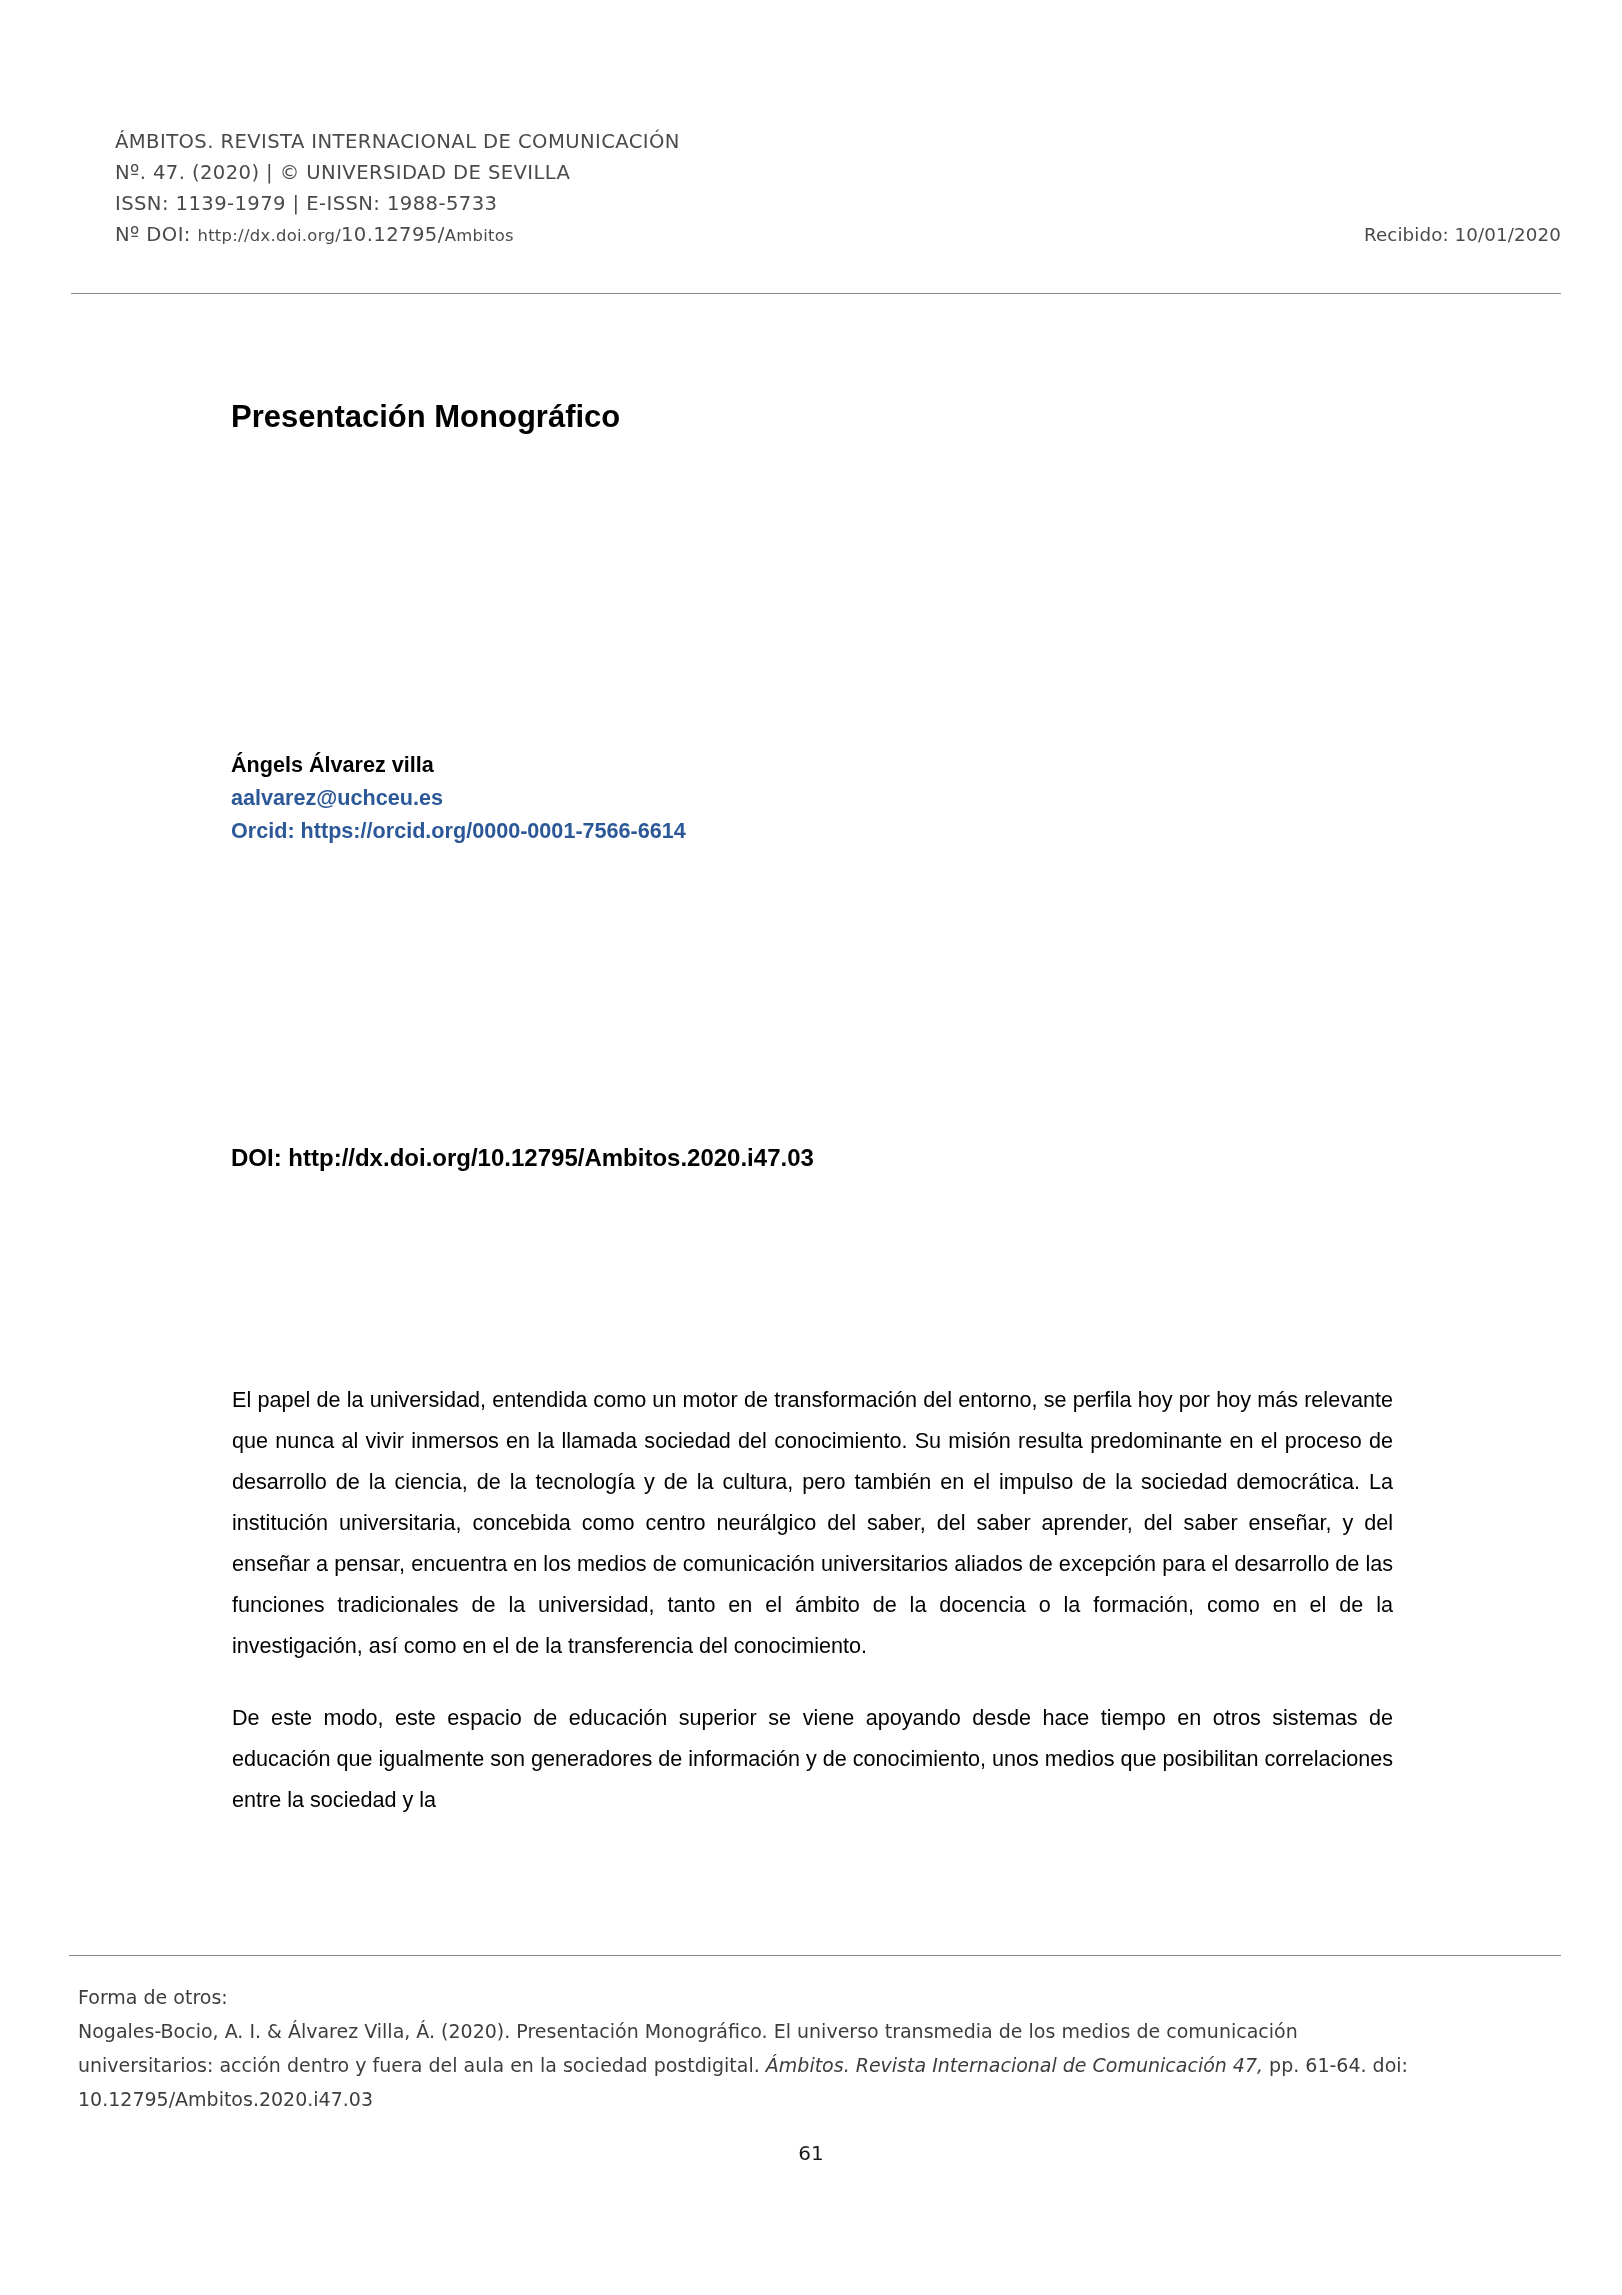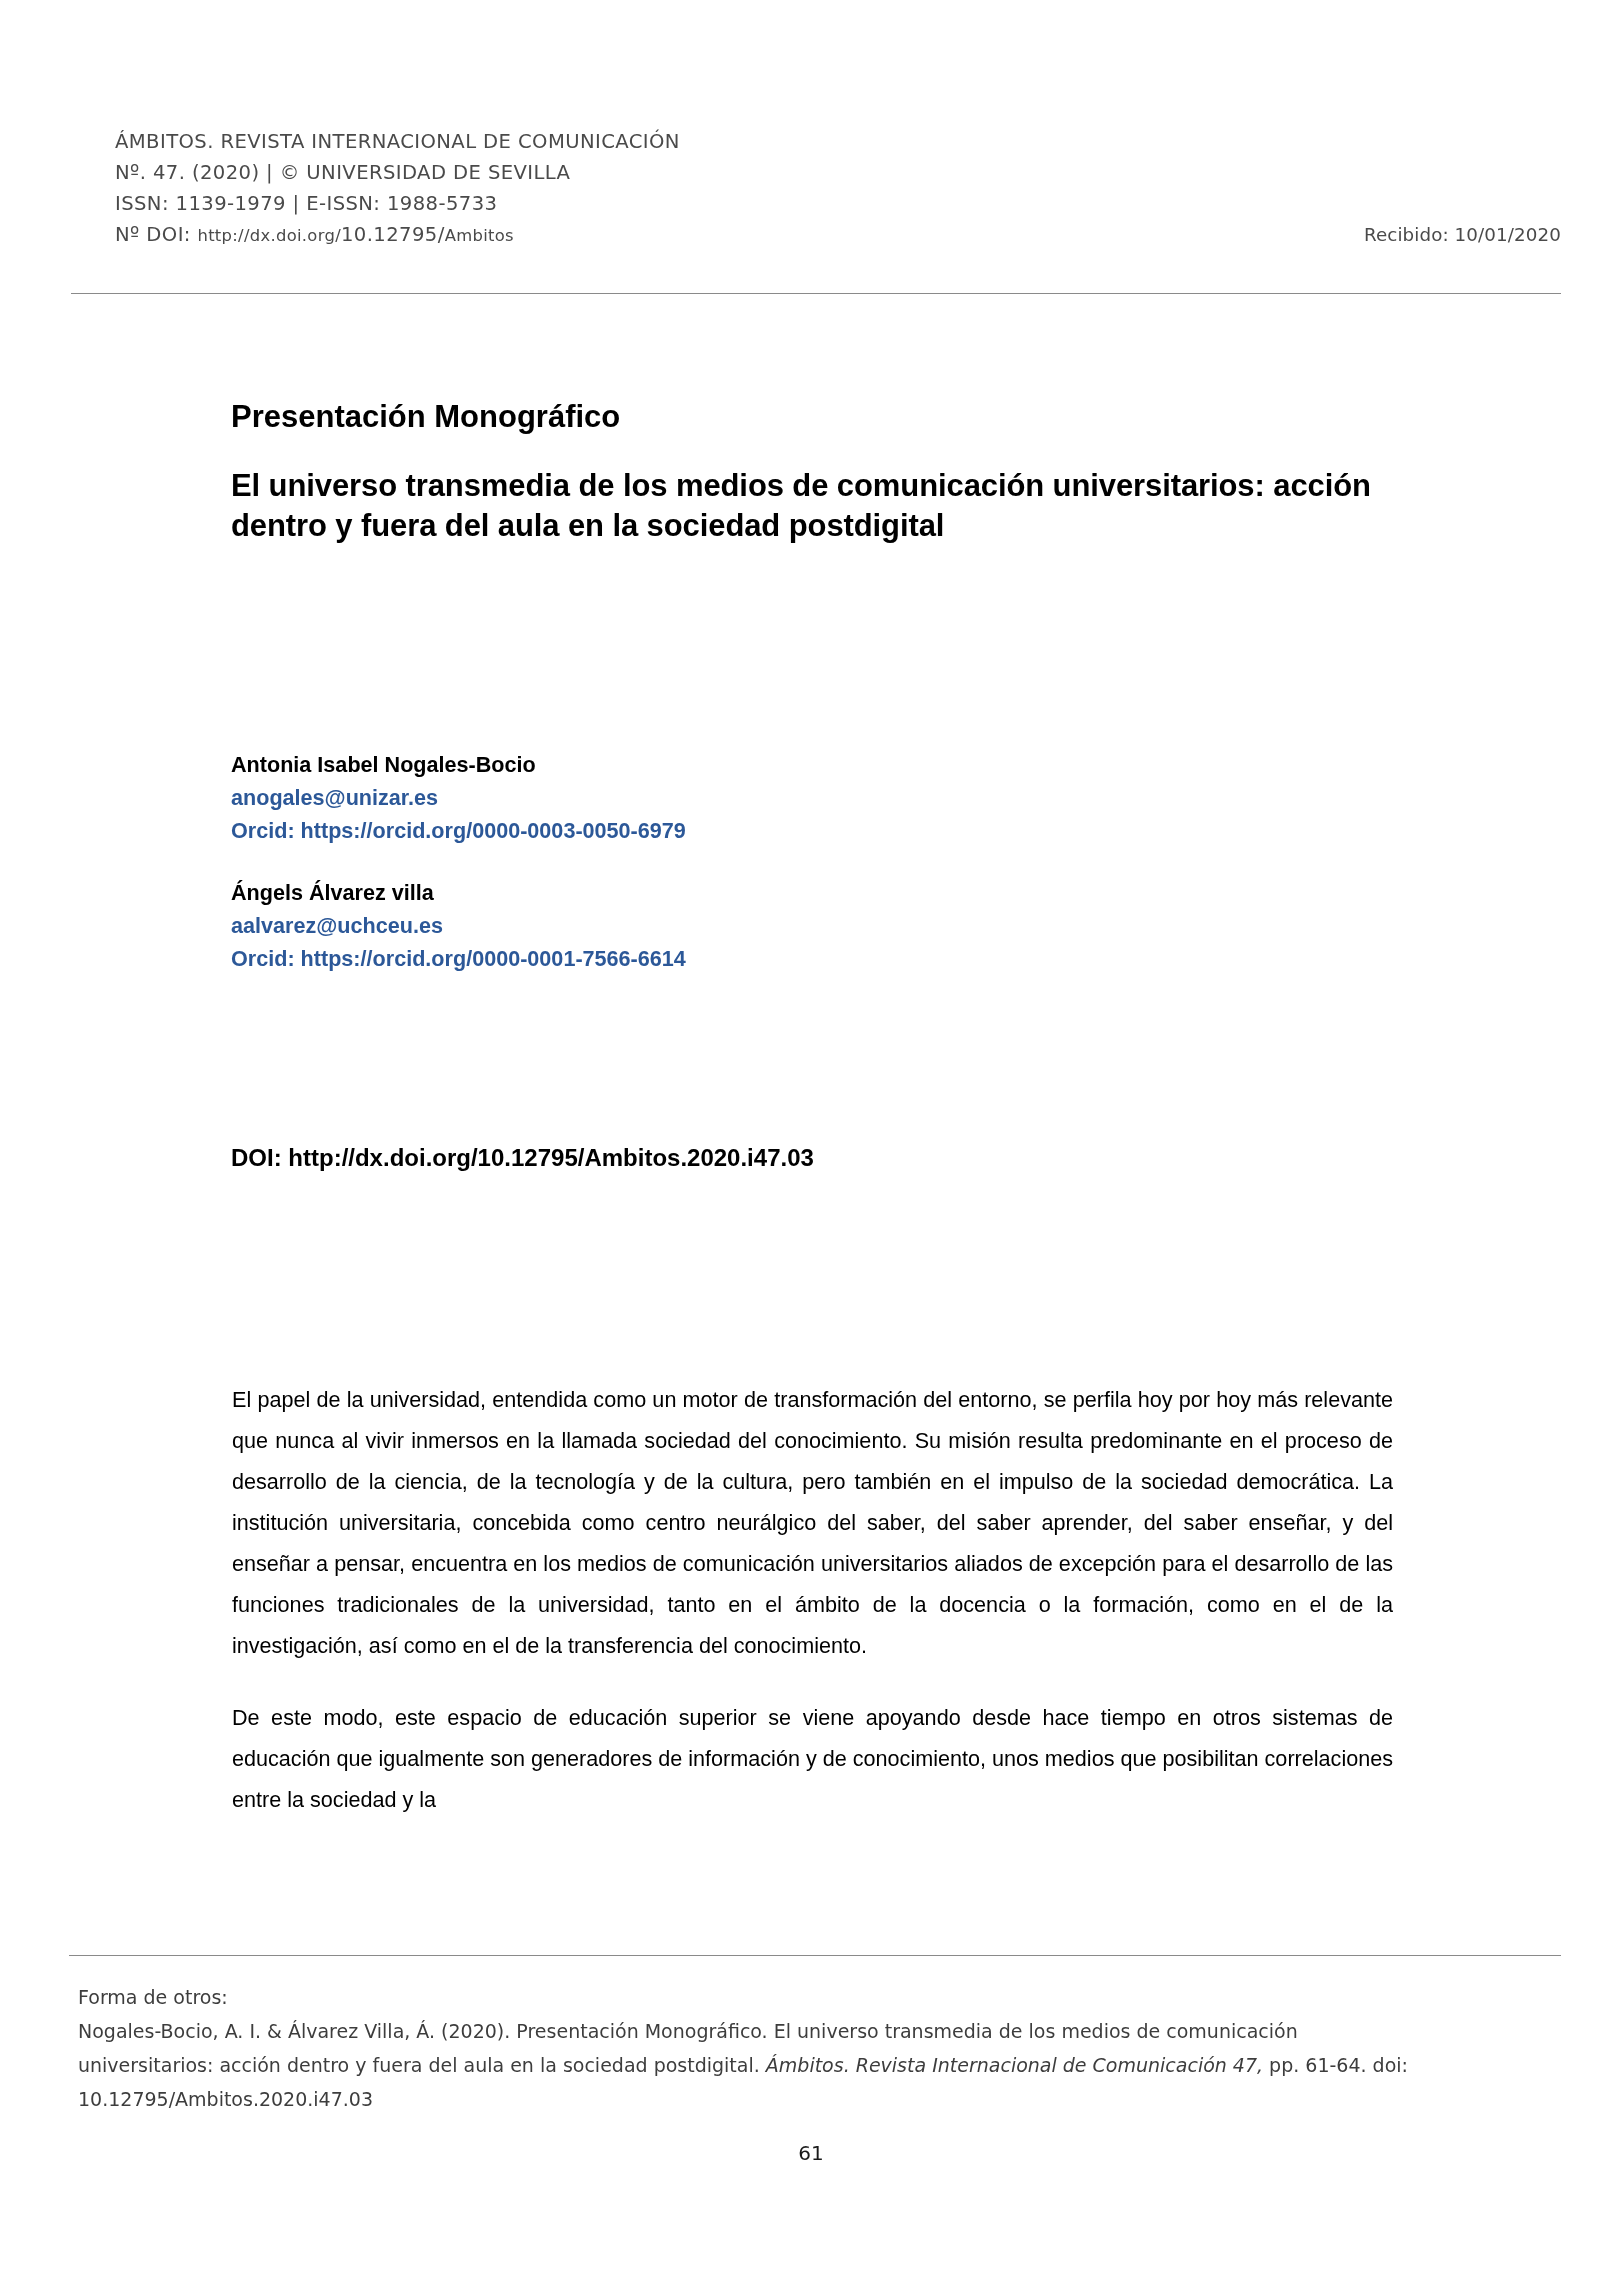--- a/index.html
+++ b/index.html
@@ -192,29 +192,23 @@
     <div class="masthead-row">
       <div class="masthead-line"><span>Nº DOI: </span><span class="doi-small">http://dx.doi.org/</span><span class="doi-num">10.12795/</span><span class="doi-small">Ambitos</span></div>
       <div class="received">Recibido: 10/01/2020</div>
     </div>
   </div>
 
   <div class="rule-top"></div>
 
   <div class="title-block">
     <h2 class="kicker">Presentación Monográfico</h2>
-    <h1 class="main-title">El universo transmedia de los medios de comunicación universitarios: acción dentro y fuera del aula en la sociedad postdigital</h1>
   </div>
 
   <div class="authors">
-    <div class="author-group">
-      <div class="author-name">Antonia Isabel Nogales-Bocio</div>
-      <a class="author-link" href="#">anogales@unizar.es</a>
-      <a class="author-link" href="#">Orcid: https://orcid.org/0000-0003-0050-6979</a>
-    </div>
     <div class="author-group">
       <div class="author-name">Ángels Álvarez villa</div>
       <a class="author-link" href="#">aalvarez@uchceu.es</a>
       <a class="author-link" href="#">Orcid: https://orcid.org/0000-0001-7566-6614</a>
     </div>
   </div>
 
   <div class="doi-line">DOI: http://dx.doi.org/10.12795/Ambitos.2020.i47.03</div>
 
   <div class="body-text">

